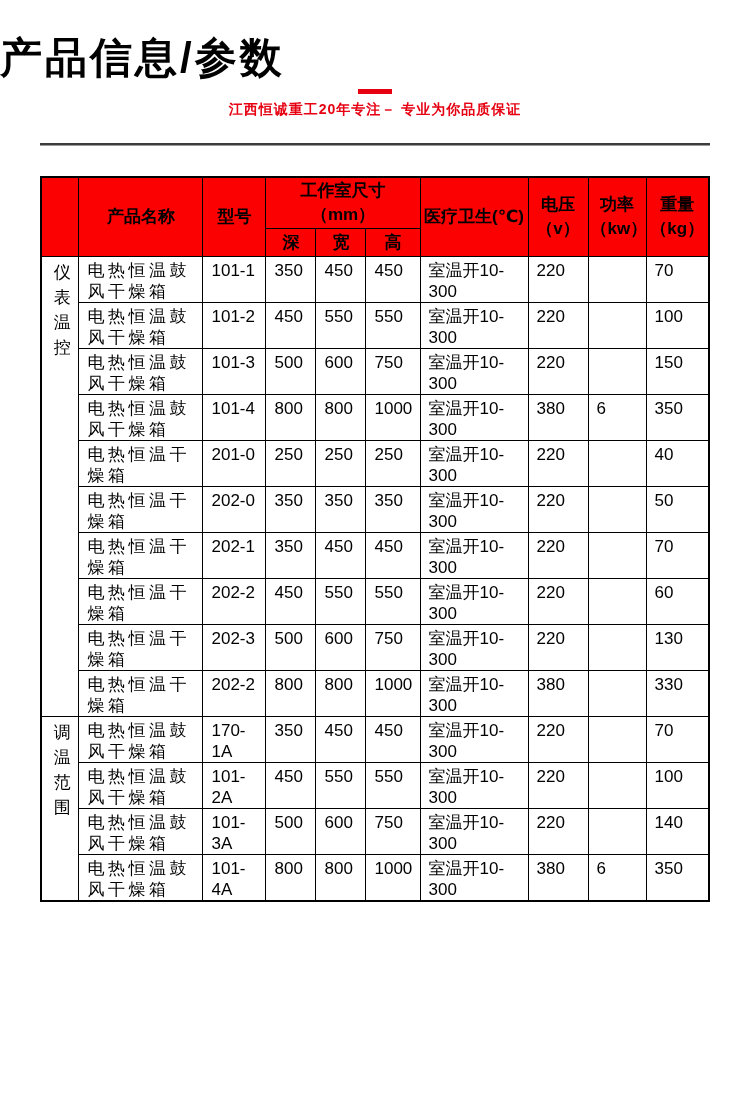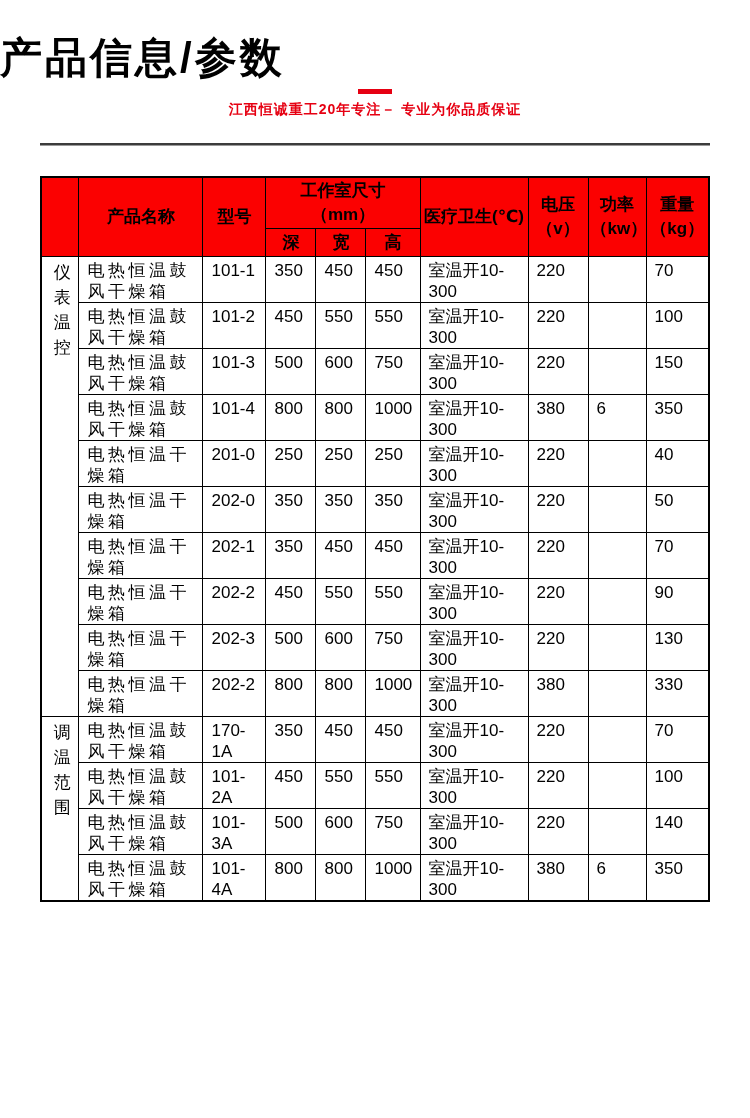--- a/index.html
+++ b/index.html
@@ -231,21 +231,21 @@
       </tr>
       <tr>
         <td class="cell-name">电热恒温干燥箱</td>
         <td>202-2</td>
         <td>450</td>
         <td>550</td>
         <td>550</td>
         <td>室温开10-300</td>
         <td>220</td>
         <td></td>
-        <td>90</td>
+        <td>60</td>
       </tr>
       <tr>
         <td class="cell-name">电热恒温干燥箱</td>
         <td>202-3</td>
         <td>500</td>
         <td>600</td>
         <td>750</td>
         <td>室温开10-300</td>
         <td>220</td>
         <td></td>

